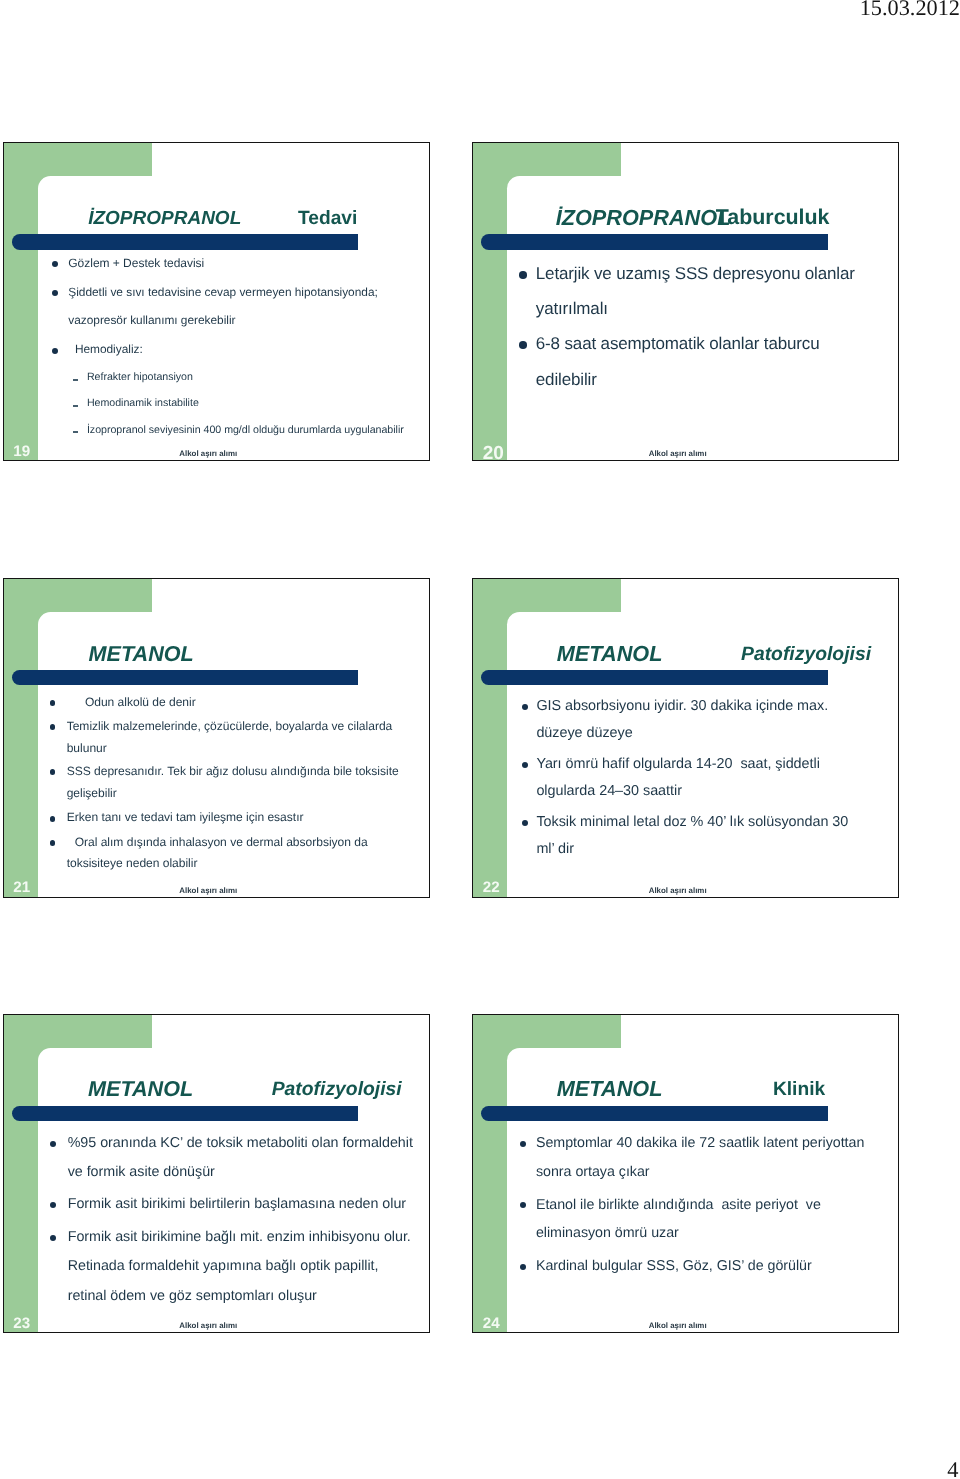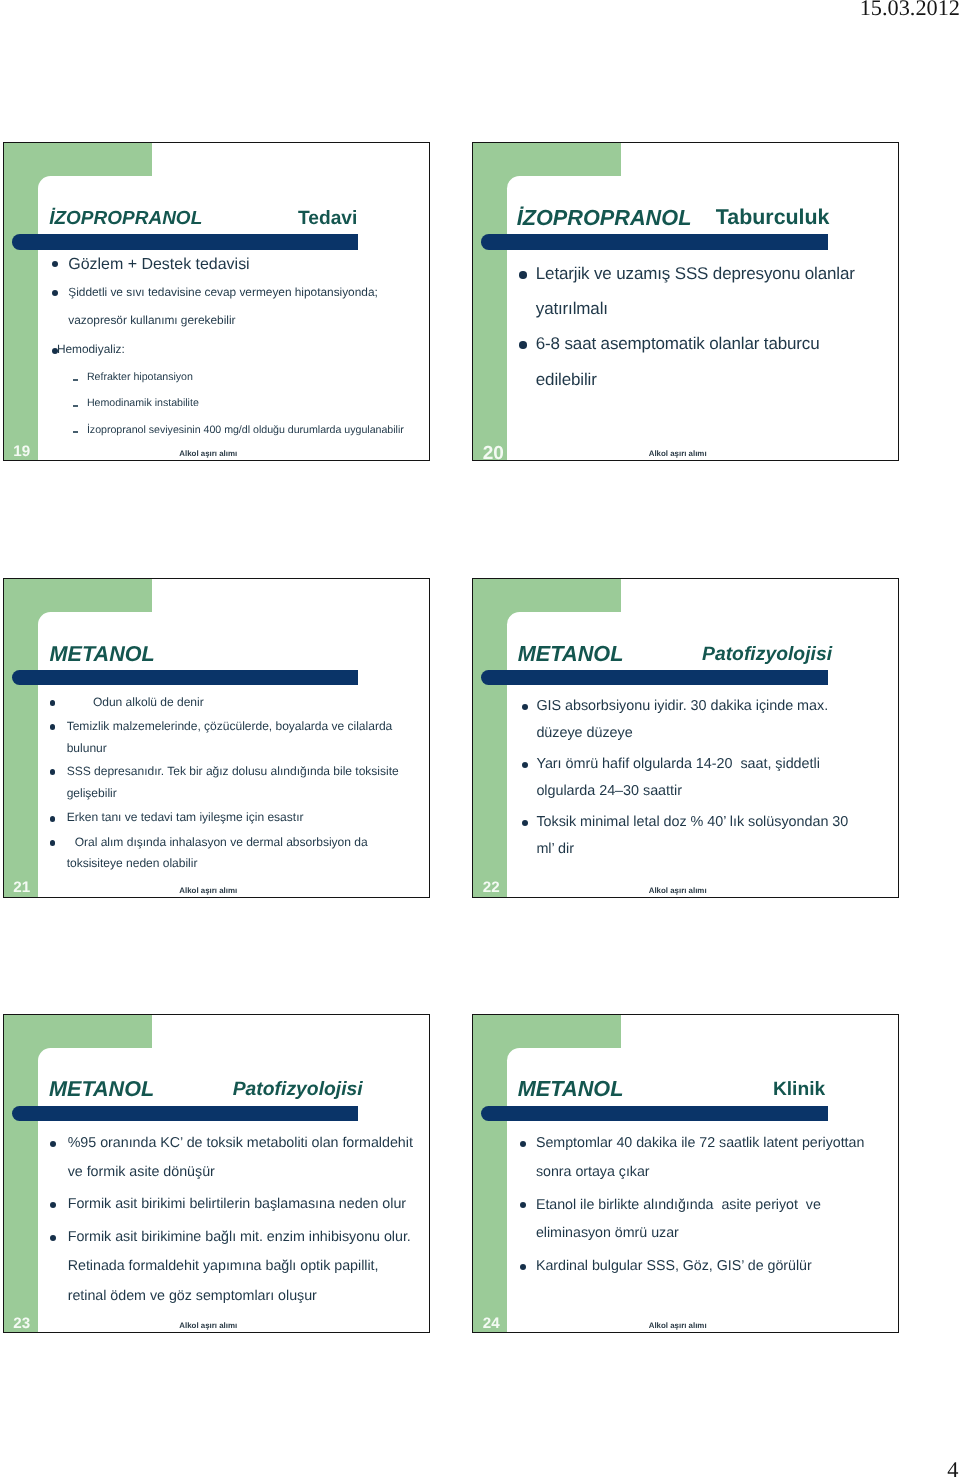--- a/index.html
+++ b/index.html
@@ -21,21 +21,21 @@
   .grn-strip{position:absolute;left:0;top:0;width:33.9px;bottom:0;background:#9bcb98;}
   .grn-top{position:absolute;left:0;top:0;width:148.2px;height:33.5px;background:#9bcb98;}
   .grn-notch{position:absolute;left:33.9px;top:33.5px;width:13px;height:13px;background:#9bcb98;}
   .whitecard{position:absolute;left:33.9px;top:33.5px;right:0;bottom:0;background:#ffffff;
     border-top-left-radius:12.5px;}
   .bluebar{position:absolute;background:#0a3468;}
   .snum{position:absolute;font-weight:bold;color:#f4faf3;line-height:1;}
   .foot{position:absolute;font-weight:bold;color:#2a3a46;white-space:nowrap;line-height:1;}
 
   .ttl{position:absolute;white-space:nowrap;line-height:1;color:#14564f;font-weight:bold;}
-  .ttl.it{font-style:italic;}
+  .ttl.it{font-style:italic;margin-left:39px;}
 
   .bullet{position:absolute;display:block;background:#16304a;border-radius:50%;}
   .dash{position:absolute;display:block;background:#465e6e;}
   .bodybox{position:absolute;left:0;top:0;right:0;bottom:0;}
   .btxt{position:absolute;white-space:pre;color:#1f3748;line-height:1;}
 </style>
 </head>
 <body>
 
 <div class="page">
@@ -45,26 +45,26 @@
   <div class="slide" style="left:2.9px;top:141.8px;width:427.2px;height:319.3px;">
     <div class="grn-strip"></div>
     <div class="grn-top"></div>
     <div class="grn-notch"></div>
     <div class="whitecard"></div>
     <div class="bluebar" style="left:8.10px;top:91.20px;width:346.40px;height:15.6px;border-radius:7.80px 0 0 7.80px;"></div>
     <div class="ttl it" style="left:45.30px;top:66.01px;font-size:19.0px;">İZOPROPRANOL</div>
     <div class="ttl" style="left:294.10px;top:65.84px;font-size:19.2px;">Tedavi</div>
     <div class="bodybox">
       <span class="bullet" style="left:48.30px;top:117.90px;width:6.0px;height:6.0px;"></span>
-      <div class="btxt" style="left:64.40px;top:113.92px;font-size:16px;letter-spacing:-0.02px;">Gözlem + Destek tedavisi</div>
+      <div class="btxt" style="left:64.40px;top:113.92px;font-size:12px;letter-spacing:-0.02px;">Gözlem + Destek tedavisi</div>
       <span class="bullet" style="left:48.30px;top:147.70px;width:6.0px;height:6.0px;"></span>
       <div class="btxt" style="left:64.40px;top:143.72px;font-size:11.9px;letter-spacing:-0.02px;">Şiddetli ve sıvı tedavisine cevap vermeyen hipotansiyonda;</div>
       <div class="btxt" style="left:64.40px;top:171.82px;font-size:11.9px;letter-spacing:-0.02px;">vazopresör kullanımı gerekebilir</div>
       <span class="bullet" style="left:48.30px;top:205.10px;width:6.0px;height:6.0px;"></span>
-      <div class="btxt" style="left:53px;top:201.12px;font-size:11.9px;letter-spacing:-0.02px;">Hemodiyaliz:</div>
+      <div class="btxt" style="left:71px;top:201.12px;font-size:11.9px;letter-spacing:-0.02px;">Hemodiyaliz:</div>
       <span class="dash" style="left:69.30px;top:235.90px;width:4.6px;height:1.9px;"></span>
       <div class="btxt" style="left:83.00px;top:229.28px;font-size:10.65px;letter-spacing:-0.02px;">Refrakter hipotansiyon</div>
       <span class="dash" style="left:69.30px;top:262.20px;width:4.6px;height:1.9px;"></span>
       <div class="btxt" style="left:83.00px;top:255.58px;font-size:10.65px;letter-spacing:-0.02px;">Hemodinamik instabilite</div>
       <span class="dash" style="left:69.30px;top:288.70px;width:4.6px;height:1.9px;"></span>
       <div class="btxt" style="left:83.00px;top:282.08px;font-size:10.65px;letter-spacing:-0.02px;">İzopropranol seviyesinin 400 mg/dl olduğu durumlarda uygulanabilir</div>
     </div>
     <div class="snum" style="left:9.40px;top:300.73px;font-size:15.2px;letter-spacing:0.1px;">19</div>
     <div class="foot" style="left:175.40px;top:307.11px;font-size:7.9px;">Alkol aşırı alımı</div>
   </div>
@@ -91,21 +91,21 @@
 
   <div class="slide" style="left:2.9px;top:577.7px;width:427.2px;height:320.4px;">
     <div class="grn-strip"></div>
     <div class="grn-top"></div>
     <div class="grn-notch"></div>
     <div class="whitecard"></div>
     <div class="bluebar" style="left:7.90px;top:91.10px;width:346.60px;height:15.6px;border-radius:7.80px 0 0 7.80px;"></div>
     <div class="ttl it" style="left:45.70px;top:64.21px;font-size:21.6px;">METANOL</div>
     <div class="bodybox">
       <span class="bullet" style="left:45.70px;top:121.65px;width:5.9px;height:5.9px;"></span>
-      <div class="btxt" style="left:62px;top:117.20px;font-size:12.05px;letter-spacing:-0.02px;padding-left:27px;">Odun alkolü de denir</div>
+      <div class="btxt" style="left:54px;top:117.20px;font-size:12.05px;letter-spacing:-0.02px;padding-left:27px;">Odun alkolü de denir</div>
       <span class="bullet" style="left:45.70px;top:145.35px;width:5.9px;height:5.9px;"></span>
       <div class="btxt" style="left:62.80px;top:140.90px;font-size:12.05px;letter-spacing:-0.02px;">Temizlik malzemelerinde, çözücülerde, boyalarda ve cilalarda</div>
       <div class="btxt" style="left:62.80px;top:162.90px;font-size:12.05px;letter-spacing:-0.02px;">bulunur</div>
       <span class="bullet" style="left:45.70px;top:190.75px;width:5.9px;height:5.9px;"></span>
       <div class="btxt" style="left:62.80px;top:186.30px;font-size:12.05px;letter-spacing:-0.02px;">SSS depresanıdır. Tek bir ağız dolusu alındığında bile toksisite</div>
       <div class="btxt" style="left:62.80px;top:208.50px;font-size:12.05px;letter-spacing:-0.02px;">gelişebilir</div>
       <span class="bullet" style="left:45.70px;top:236.95px;width:5.9px;height:5.9px;"></span>
       <div class="btxt" style="left:62.80px;top:232.50px;font-size:12.05px;letter-spacing:-0.02px;">Erken tanı ve tedavi tam iyileşme için esastır</div>
       <span class="bullet" style="left:45.70px;top:261.75px;width:5.9px;height:5.9px;"></span>
       <div class="btxt" style="left:62.80px;top:257.30px;font-size:12.05px;letter-spacing:-0.02px;padding-left:8px;">Oral alım dışında inhalasyon ve dermal absorbsiyon da</div>

